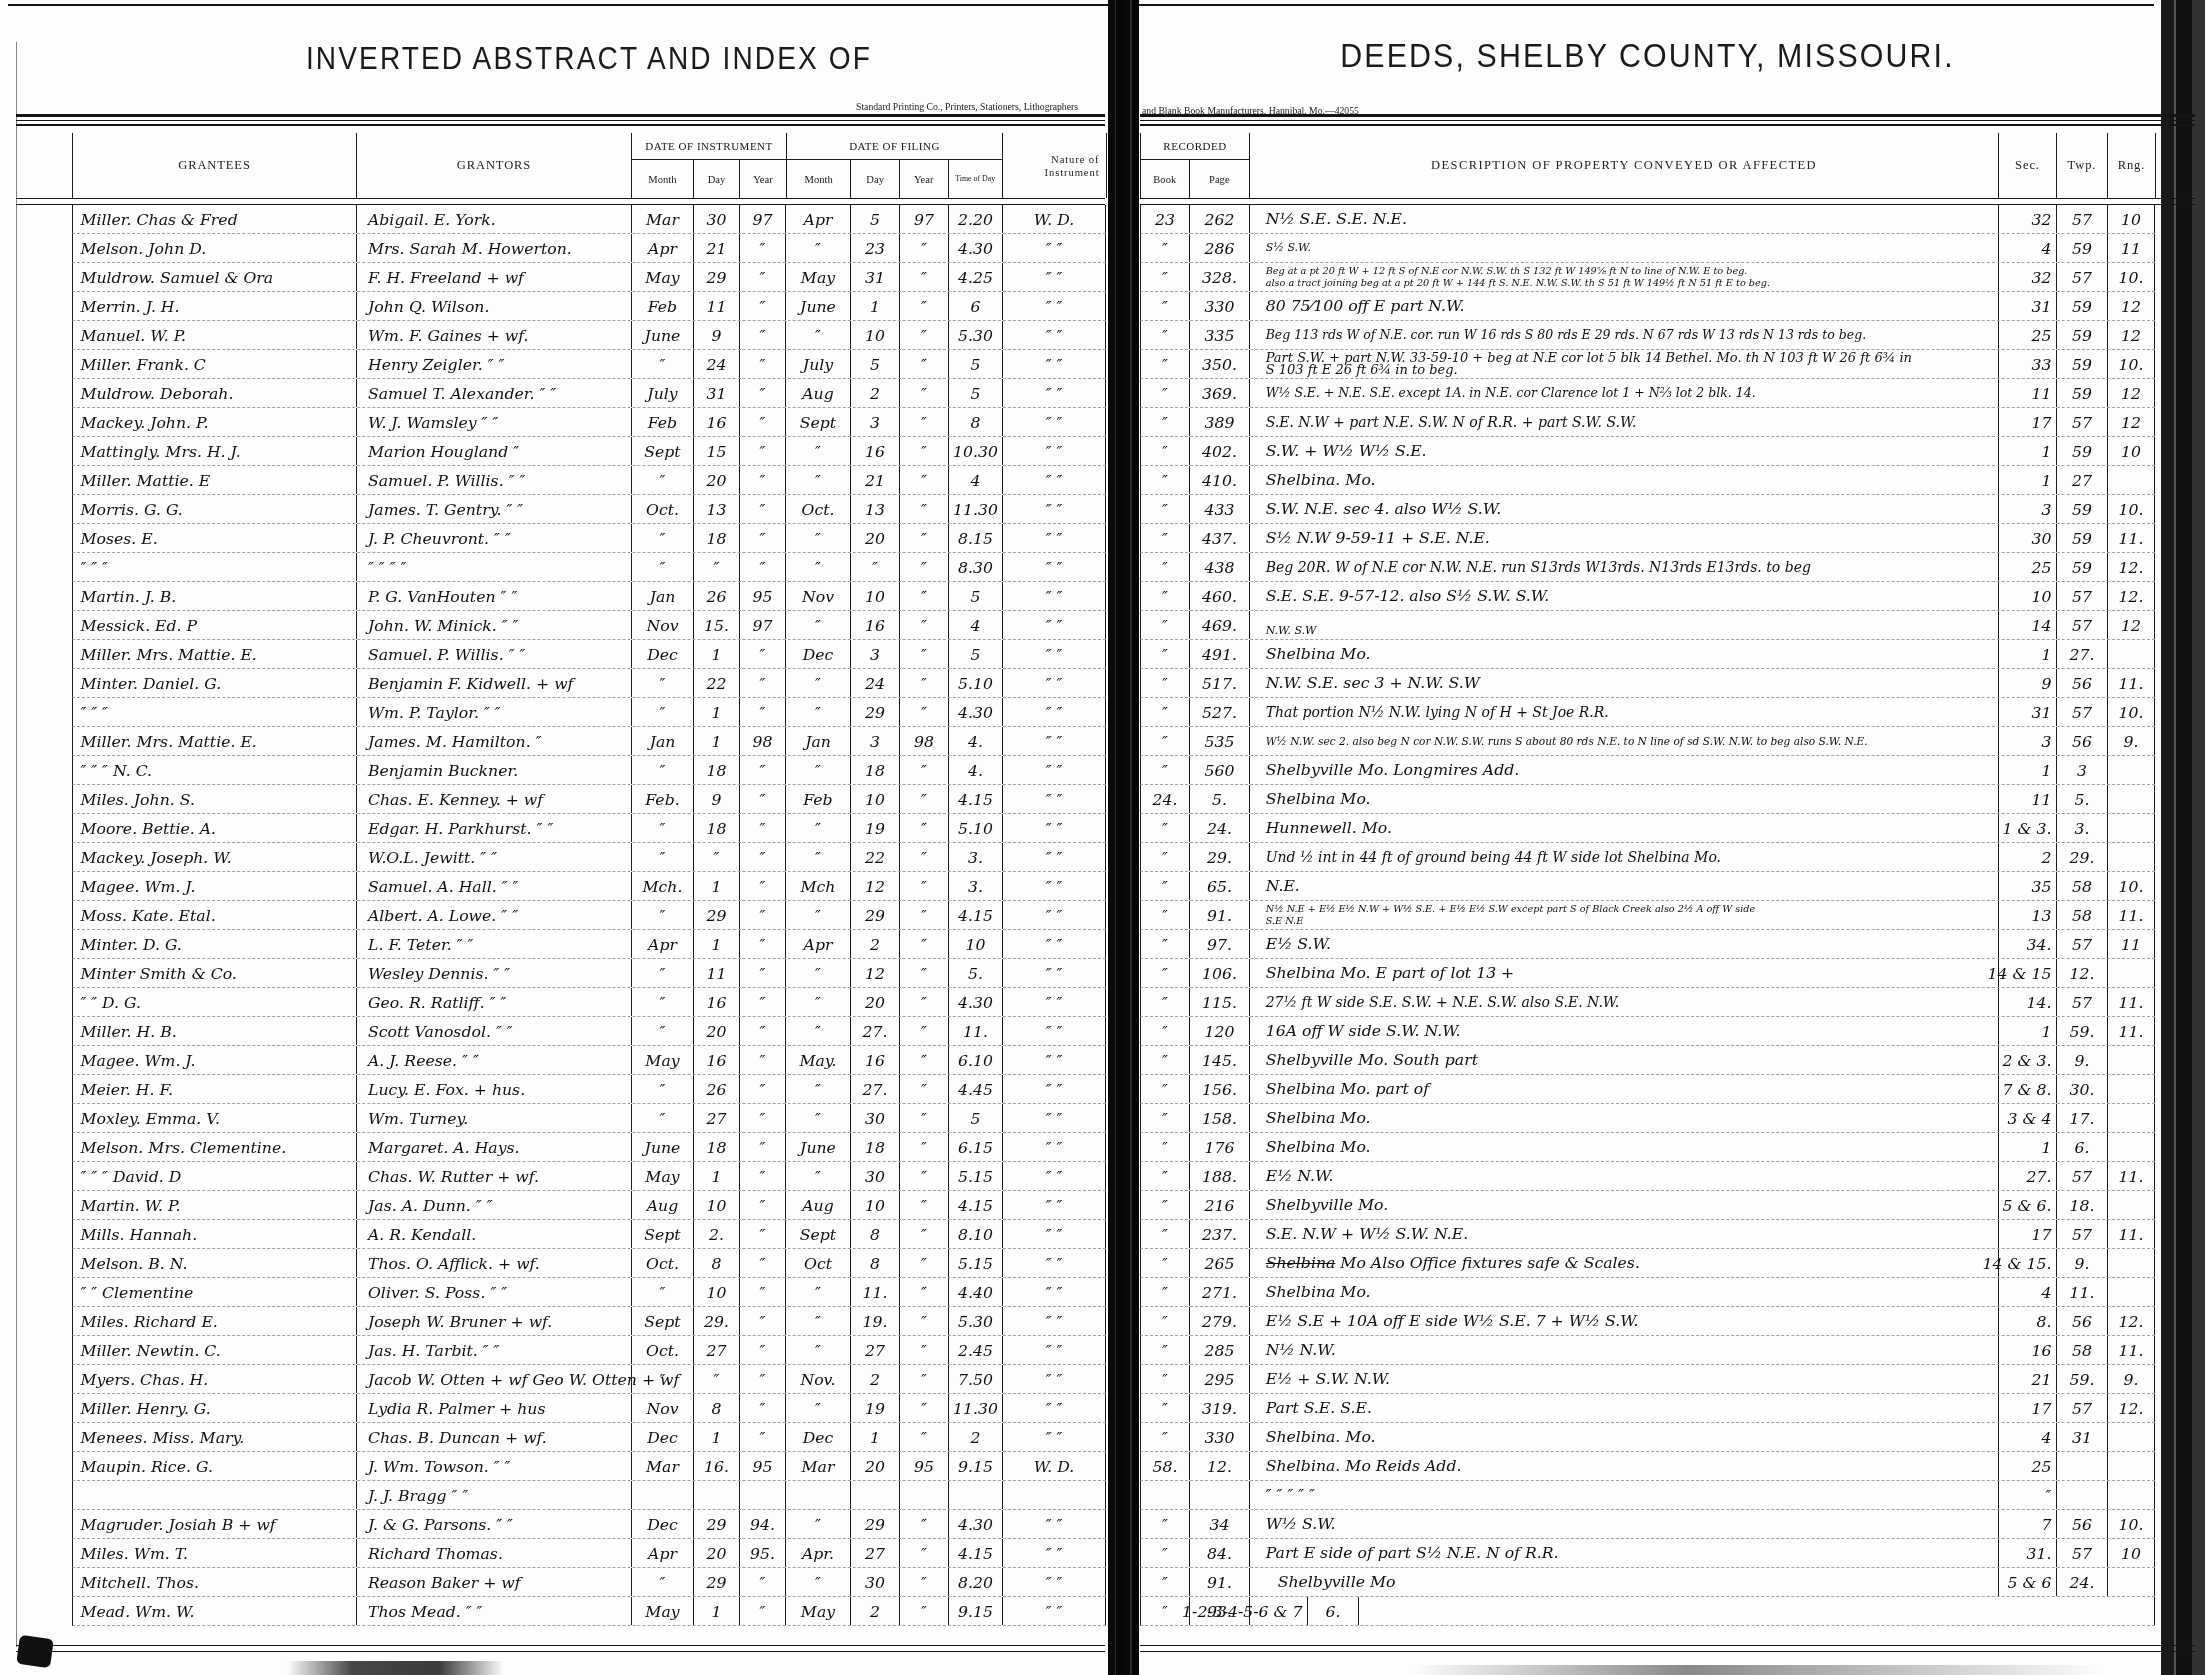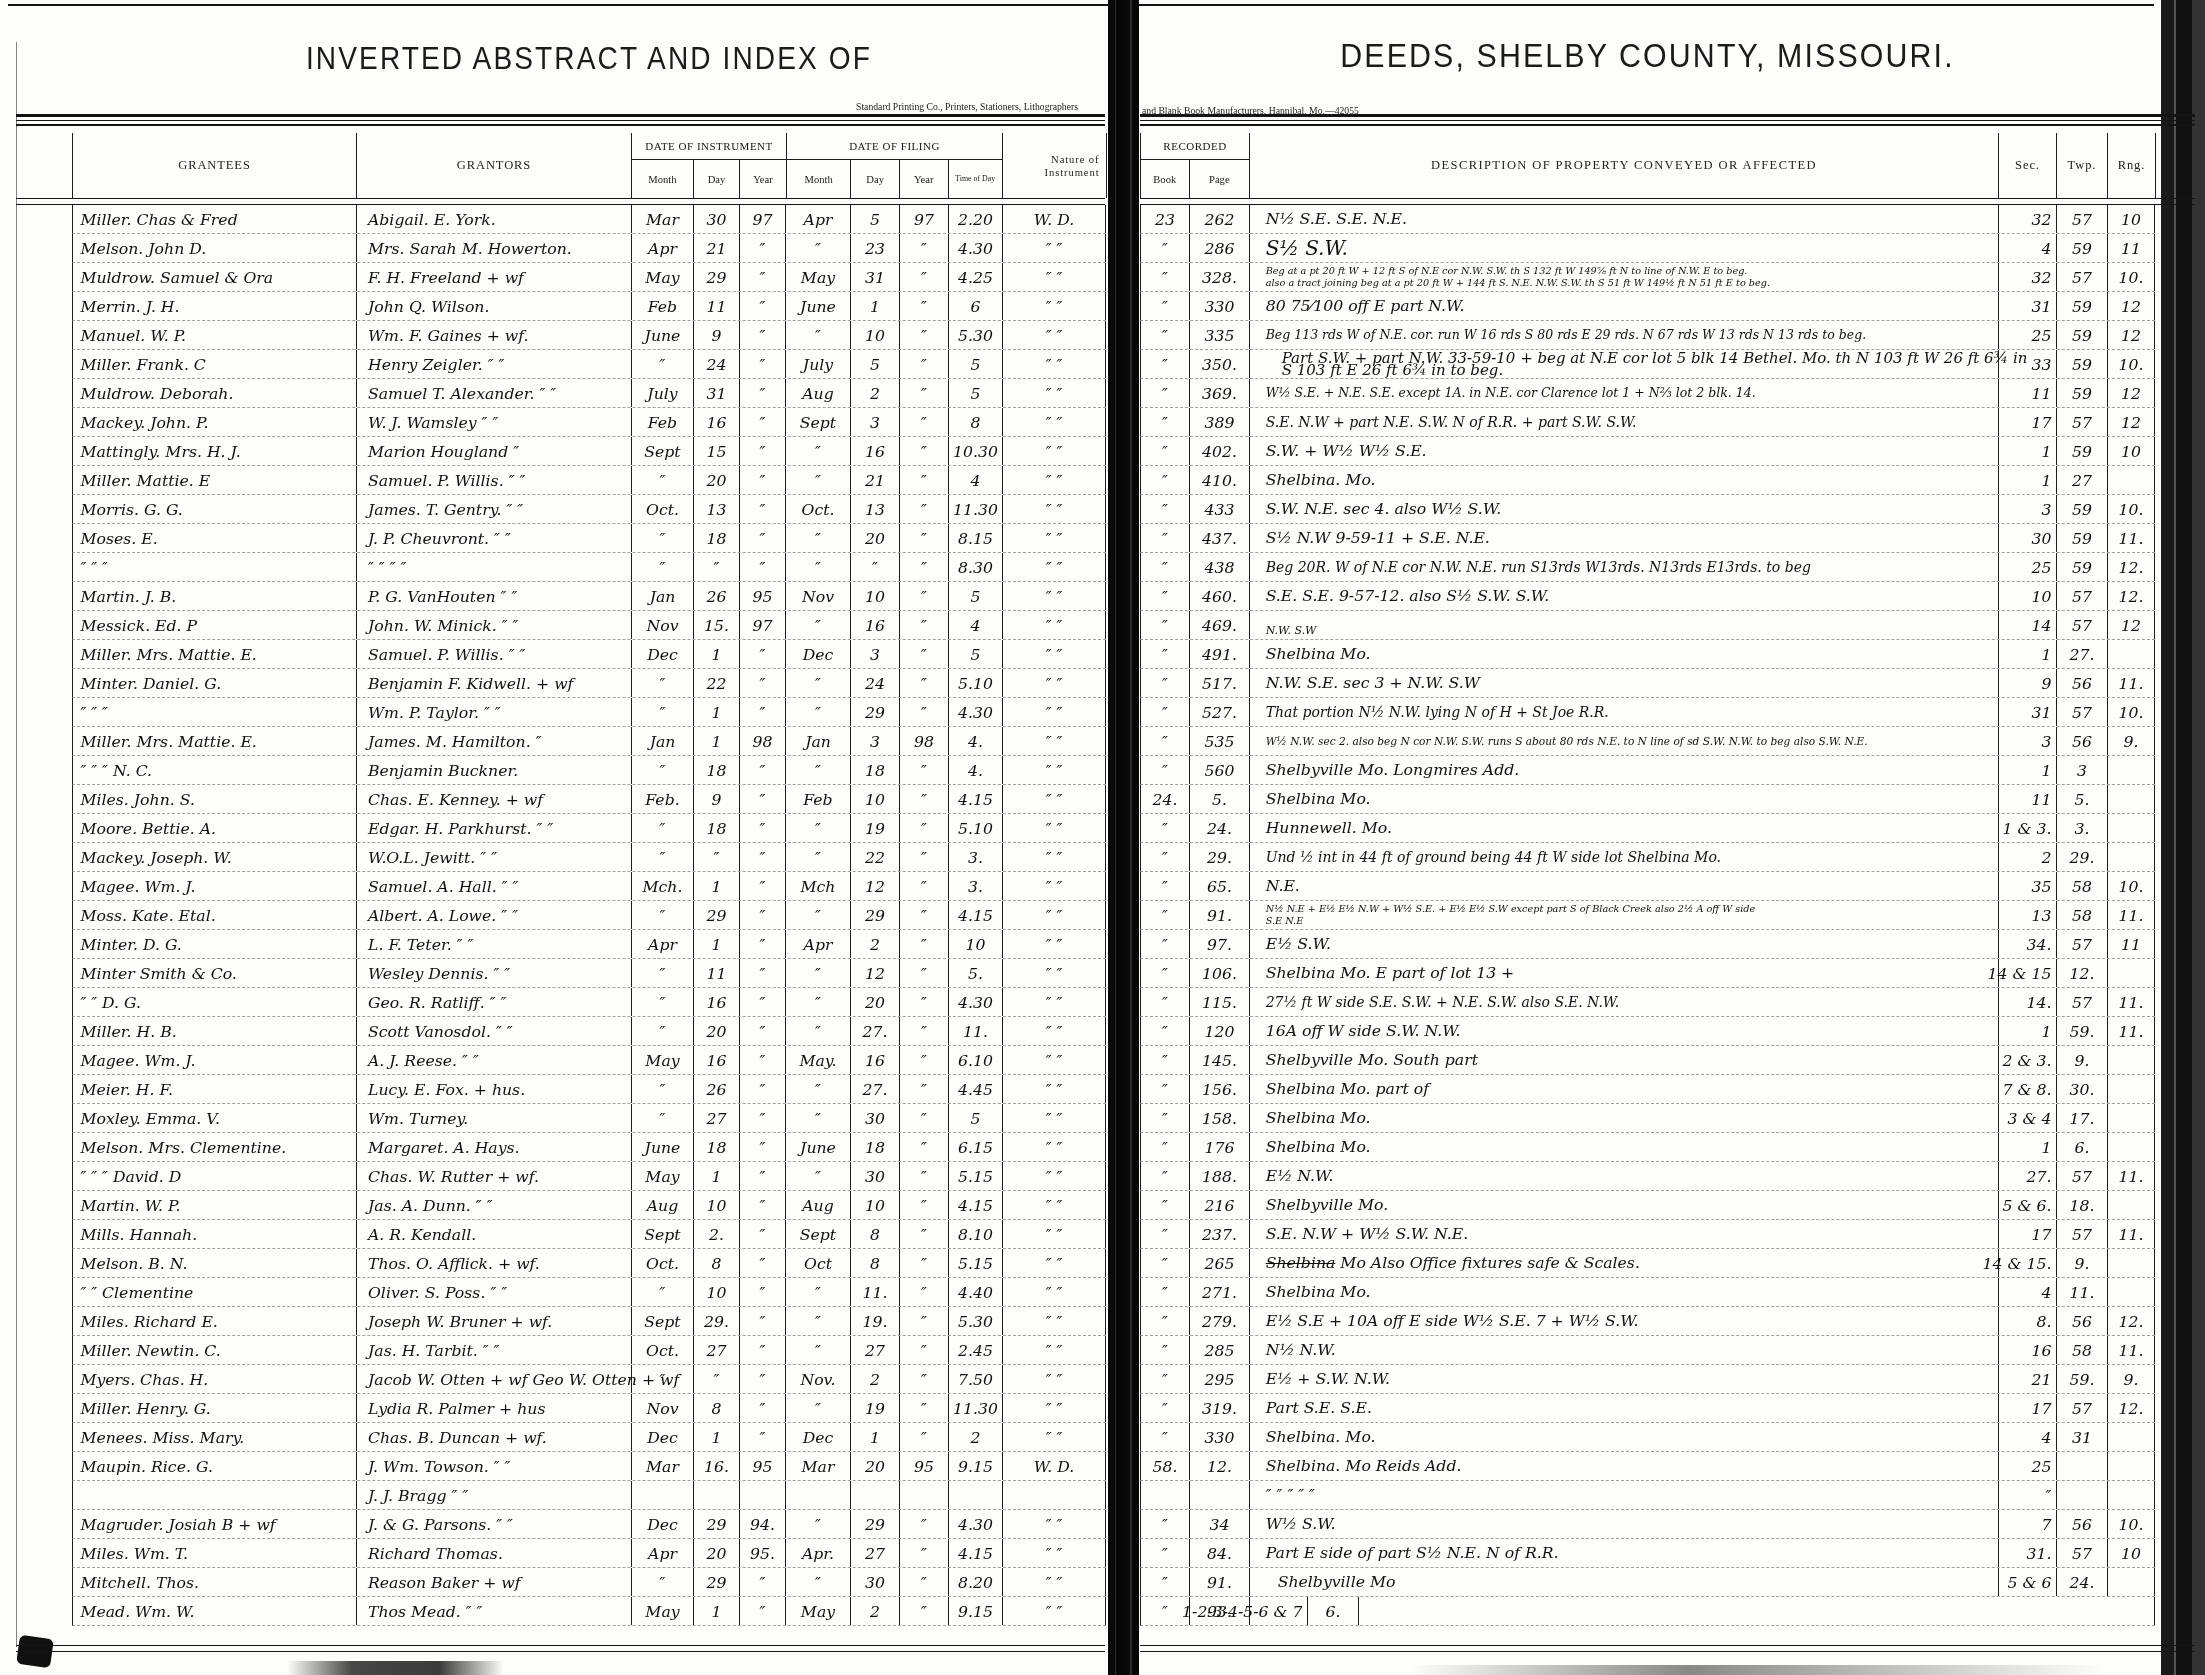--- a/index.html
+++ b/index.html
@@ -749,21 +749,21 @@
         <div class="c hw sec w-sec">
           <span class="sp">32</span>
         </div>
         <div class="c hw num w-twp">57</div>
         <div class="c hw num w-rng">10</div>
       </div>
       <div class="row">
         <div class="c hw num w-bk">″</div>
         <div class="c hw num w-pg">286</div>
         <div class="c hw d w-d">
-          <div class="stack" style="font-size: 20px;">
+          <div class="stack" style="font-size: 11px;">
             <span>S½ S.W.</span>
           </div>
         </div>
         <div class="c hw sec w-sec">
           <span class="sp">4</span>
         </div>
         <div class="c hw num w-twp">59</div>
         <div class="c hw num w-rng">11</div>
       </div>
       <div class="row">
@@ -806,21 +806,21 @@
         <div class="c hw sec w-sec">
           <span class="sp">25</span>
         </div>
         <div class="c hw num w-twp">59</div>
         <div class="c hw num w-rng">12</div>
       </div>
       <div class="row">
         <div class="c hw num w-bk">″</div>
         <div class="c hw num w-pg">350.</div>
         <div class="c hw d w-d">
-          <div class="stack" style="line-height: 12.5px; font-size: 15px; margin-left: 16px;">
+          <div class="stack" style="line-height: 12.5px; font-size: 13px;">
             <span>Part S.W. + part N.W. 33-59-10 + beg at N.E cor lot 5 blk 14 Bethel. Mo. th N 103 ft W 26 ft 6¾ in</span>
             <span>S 103 ft E 26 ft 6¾ in to beg.</span>
           </div>
         </div>
         <div class="c hw sec w-sec">
           <span class="sp">33</span>
         </div>
         <div class="c hw num w-twp">59</div>
         <div class="c hw num w-rng">10.</div>
       </div>

